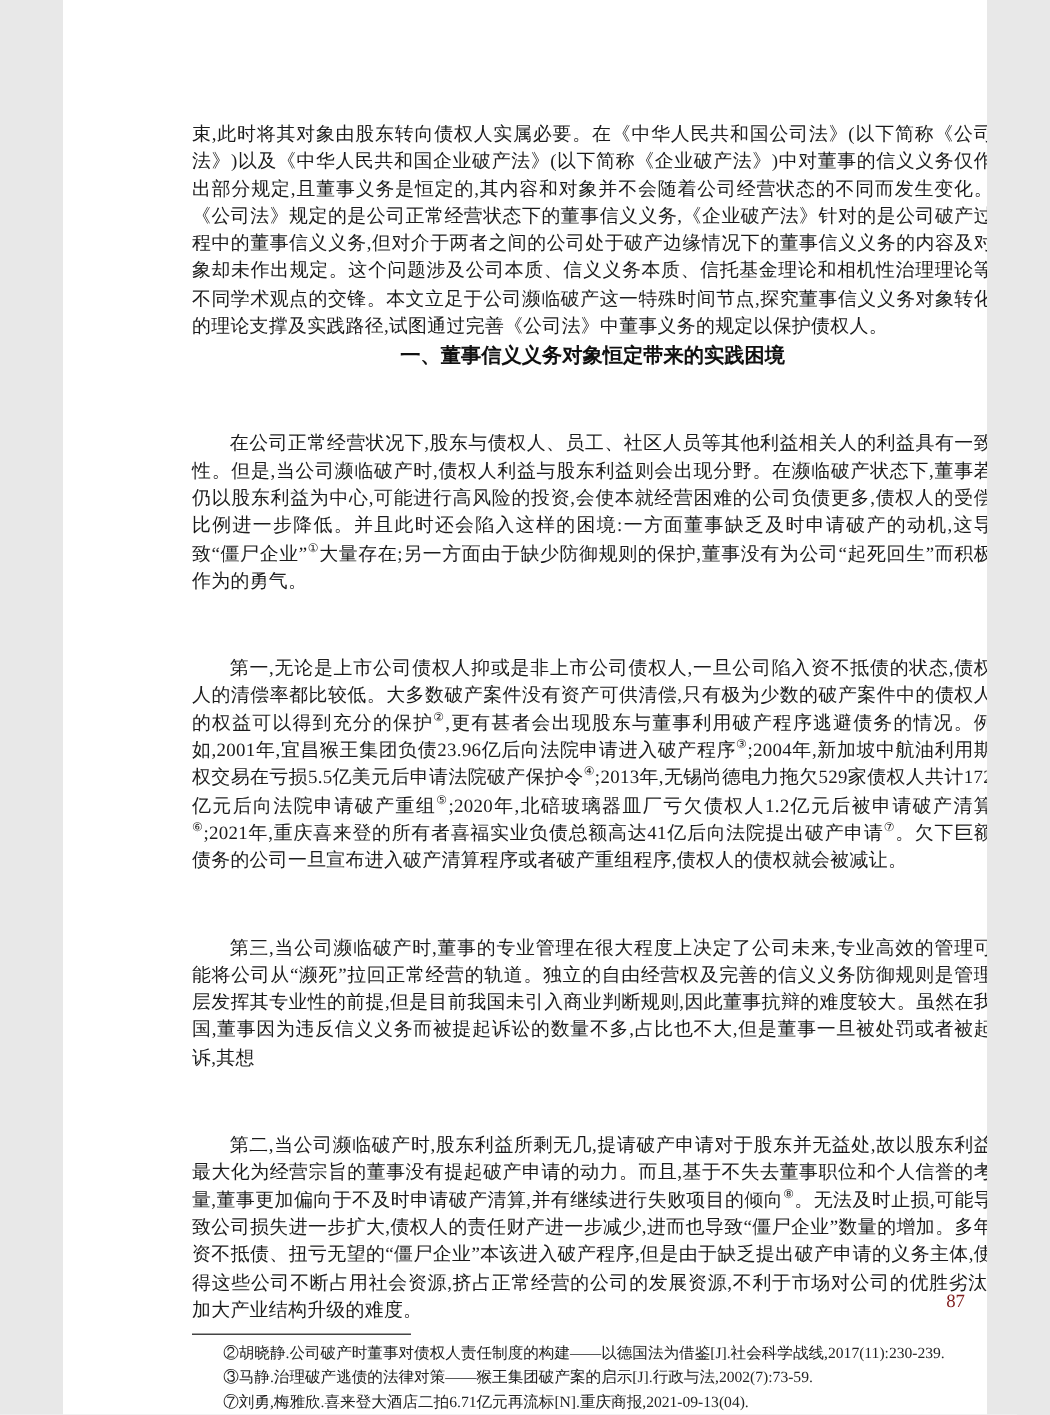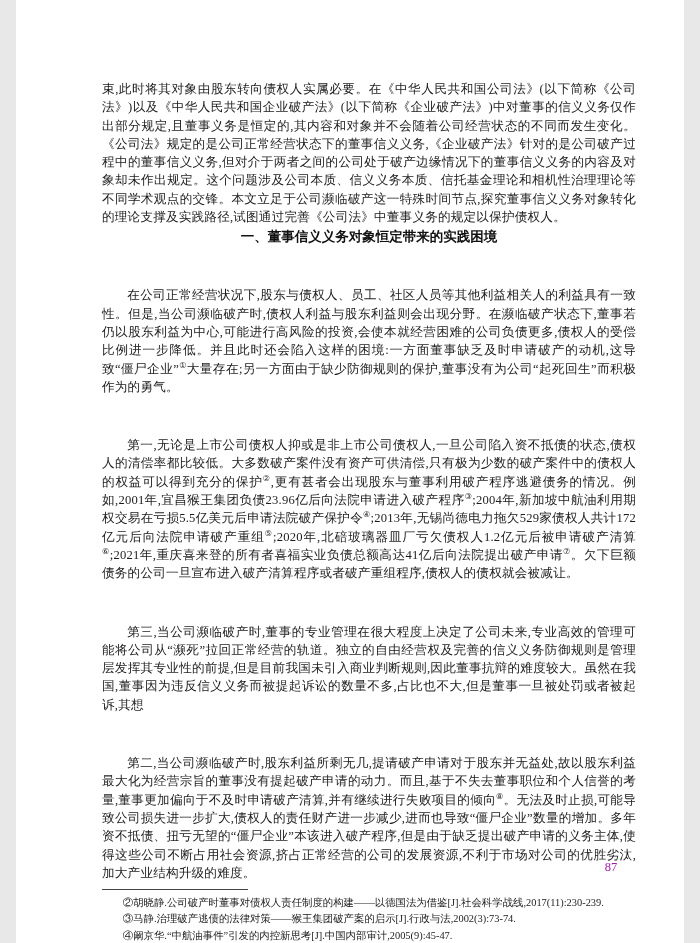--- a/index.html
+++ b/index.html
@@ -1,18 +1,18 @@
 <!DOCTYPE html>
 <html><head>
 <meta charset="utf-8">
 <style>
   html, body { margin: 0; padding: 0; background: #e8e8e8; }
   .page {
     position: relative;
-    width: 668px;
+    width: 616px;
     height: 943px;
     margin: 0 auto;
     background: #ffffff;
     overflow: hidden;
     font-family: "Liberation Serif", "DejaVu Serif", serif;
     color: #1c1c1c;
   }
   .content {
     position: absolute;
     left: 86px;
@@ -58,21 +58,21 @@
     text-justify: inter-ideograph;
     color: #222;
   }
   .page-number {
     position: absolute;
     left: 580px;
     top: 860px;
     width: 30px;
     text-align: center;
     font-size: 12.5px;
-    color: #a21caf;
+    color: #7f1d1d;
   }
 </style>
 </head>
 <body>
 
 <div class="page">
   <div class="content">
 
     <p class="body-text">束,此时将其对象由股东转向债权人实属必要。在《中华人民共和国公司法》(以下简称《公司法》)以及《中华人民共和国企业破产法》(以下简称《企业破产法》)中对董事的信义义务仅作出部分规定,且董事义务是恒定的,其内容和对象并不会随着公司经营状态的不同而发生变化。《公司法》规定的是公司正常经营状态下的董事信义义务,《企业破产法》针对的是公司破产过程中的董事信义义务,但对介于两者之间的公司处于破产边缘情况下的董事信义义务的内容及对象却未作出规定。这个问题涉及公司本质、信义义务本质、信托基金理论和相机性治理理论等不同学术观点的交锋。本文立足于公司濒临破产这一特殊时间节点,探究董事信义义务对象转化的理论支撑及实践路径,试图通过完善《公司法》中董事义务的规定以保护债权人。</p>
 
@@ -83,21 +83,20 @@
     <p class="body-text indented">第一,无论是上市公司债权人抑或是非上市公司债权人,一旦公司陷入资不抵债的状态,债权人的清偿率都比较低。大多数破产案件没有资产可供清偿,只有极为少数的破产案件中的债权人的权益可以得到充分的保护<sup>②</sup>,更有甚者会出现股东与董事利用破产程序逃避债务的情况。例如,2001年,宜昌猴王集团负债23.96亿后向法院申请进入破产程序<sup>③</sup>;2004年,新加坡中航油利用期权交易在亏损5.5亿美元后申请法院破产保护令<sup>④</sup>;2013年,无锡尚德电力拖欠529家债权人共计172亿元后向法院申请破产重组<sup>⑤</sup>;2020年,北碚玻璃器皿厂亏欠债权人1.2亿元后被申请破产清算<sup>⑥</sup>;2021年,重庆喜来登的所有者喜福实业负债总额高达41亿后向法院提出破产申请<sup>⑦</sup>。欠下巨额债务的公司一旦宣布进入破产清算程序或者破产重组程序,债权人的债权就会被减让。</p>
 
     <p class="body-text indented">第三,当公司濒临破产时,董事的专业管理在很大程度上决定了公司未来,专业高效的管理可能将公司从“濒死”拉回正常经营的轨道。独立的自由经营权及完善的信义义务防御规则是管理层发挥其专业性的前提,但是目前我国未引入商业判断规则,因此董事抗辩的难度较大。虽然在我国,董事因为违反信义义务而被提起诉讼的数量不多,占比也不大,但是董事一旦被处罚或者被起诉,其想</p>
 
     <p class="body-text indented">第二,当公司濒临破产时,股东利益所剩无几,提请破产申请对于股东并无益处,故以股东利益最大化为经营宗旨的董事没有提起破产申请的动力。而且,基于不失去董事职位和个人信誉的考量,董事更加偏向于不及时申请破产清算,并有继续进行失败项目的倾向<sup>⑧</sup>。无法及时止损,可能导致公司损失进一步扩大,债权人的责任财产进一步减少,进而也导致“僵尸企业”数量的增加。多年资不抵债、扭亏无望的“僵尸企业”本该进入破产程序,但是由于缺乏提出破产申请的义务主体,使得这些公司不断占用社会资源,挤占正常经营的公司的发展资源,不利于市场对公司的优胜劣汰,加大产业结构升级的难度。</p>
 
     <hr class="footnote-separator">
 
     <div>
       <p class="footnote">②胡晓静.公司破产时董事对债权人责任制度的构建——以德国法为借鉴[J].社会科学战线,2017(11):230-239.</p>
-      <p class="footnote">③马静.治理破产逃债的法律对策——猴王集团破产案的启示[J].行政与法,2002(3):73-74.</p>
-      <p class="footnote">④阚京华.“中航油事件”引发的内控新思考[J].中国内部审计,2005(9):45-47.</p>
+      <p class="footnote">③马静.治理破产逃债的法律对策——猴王集团破产案的启示[J].行政与法,2002(7):73-59.</p>
       <p class="footnote">⑦刘勇,梅雅欣.喜来登大酒店二拍6.71亿元再流标[N].重庆商报,2021-09-13(04).</p>
     </div>
 
   </div>
 
   <div class="page-number">87</div>
 </div>
 
 </body></html>

